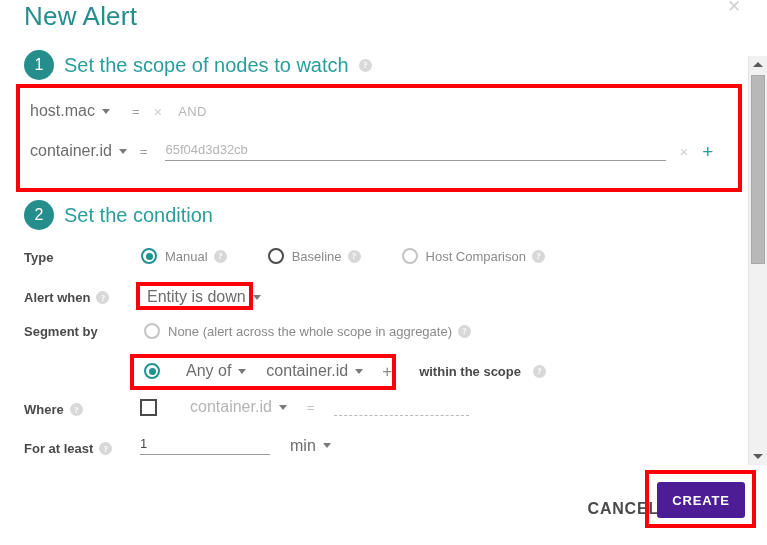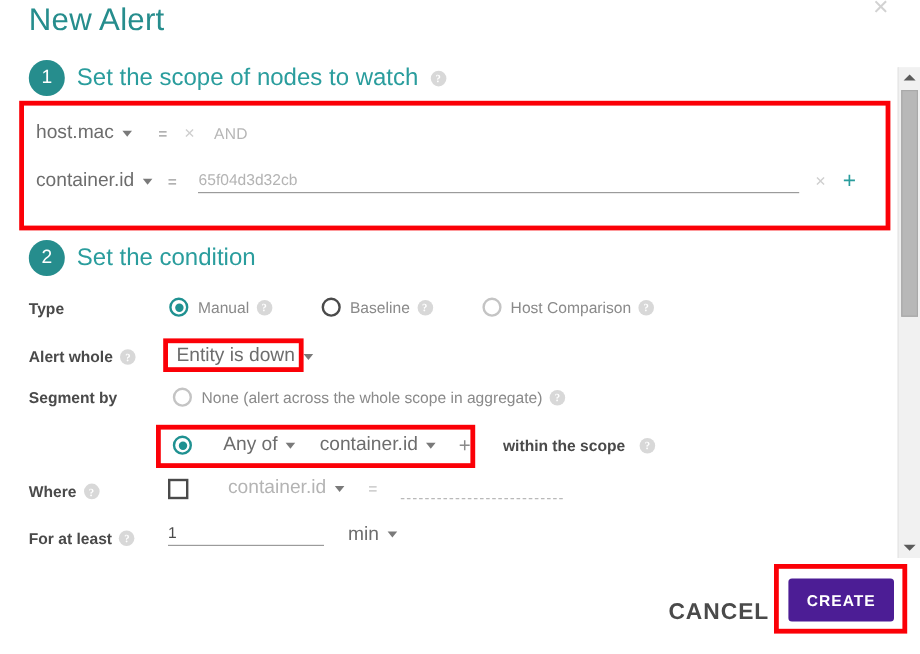--- a/index.html
+++ b/index.html
@@ -301,23 +301,23 @@
   .footer {
     position: absolute;
     left: 0;
     right: 0;
     bottom: 0;
     height: 80px;
     background: #fff;
   }
   .cancel-btn {
     position: absolute;
-    right: 122px;
+    right: 104px;
     top: 29px;
-    font-size: 19px;
+    font-size: 16px;
     font-weight: bold;
     color: #4a4a4a;
     letter-spacing: .8px;
     cursor: pointer;
     background: none;
     border: 0;
     font-family: "Liberation Sans", sans-serif;
     padding: 6px 4px;
   }
   .create-btn {
@@ -394,21 +394,21 @@
         <span class="radio dark" style="margin-left:41px;"></span>
         <span class="radio-lbl">Baseline</span>
         <span class="help">?</span>
 
         <span class="radio" style="margin-left:41px;"></span>
         <span class="radio-lbl">Host Comparison</span>
         <span class="help">?</span>
       </div>
 
       <div class="field-label" style="left:24px; top:244px;">
-        <span>Alert whole</span>
+        <span>Alert when</span>
         <span class="help">?</span>
       </div>
       <div class="scope-row" style="left:147px; top:238px;">
         <span class="dd">
           <span>Entity is down</span>
           <span class="caret"></span>
         </span>
       </div>
       <div class="redbox" style="left:136px; top:236px; width:117px; height:28px;"></div>
 

